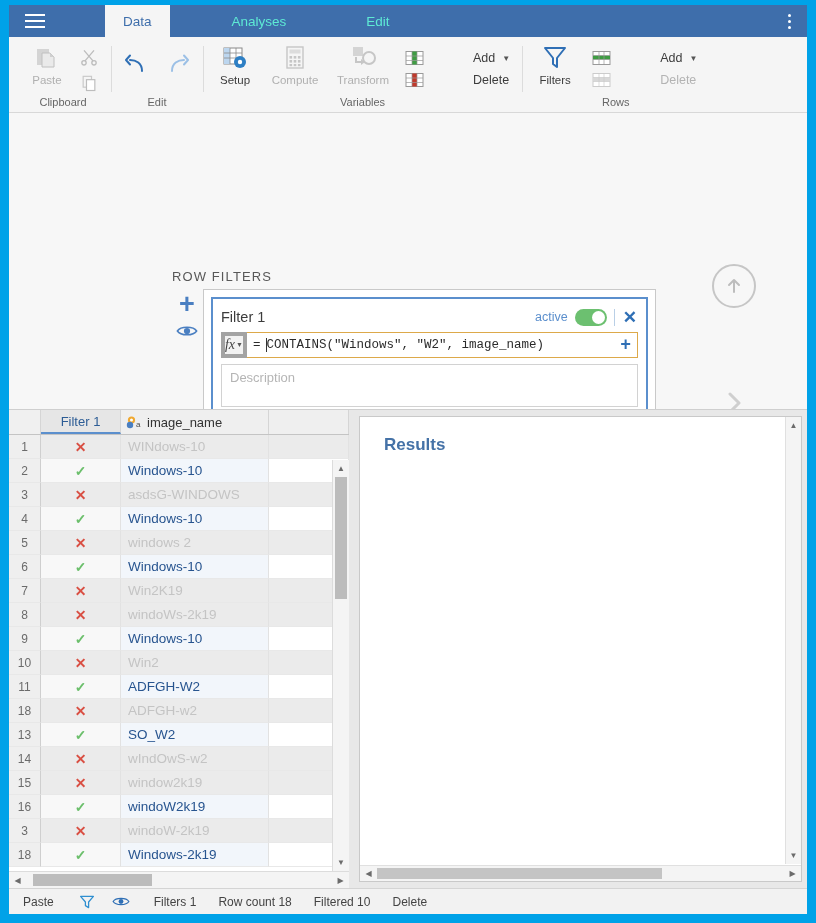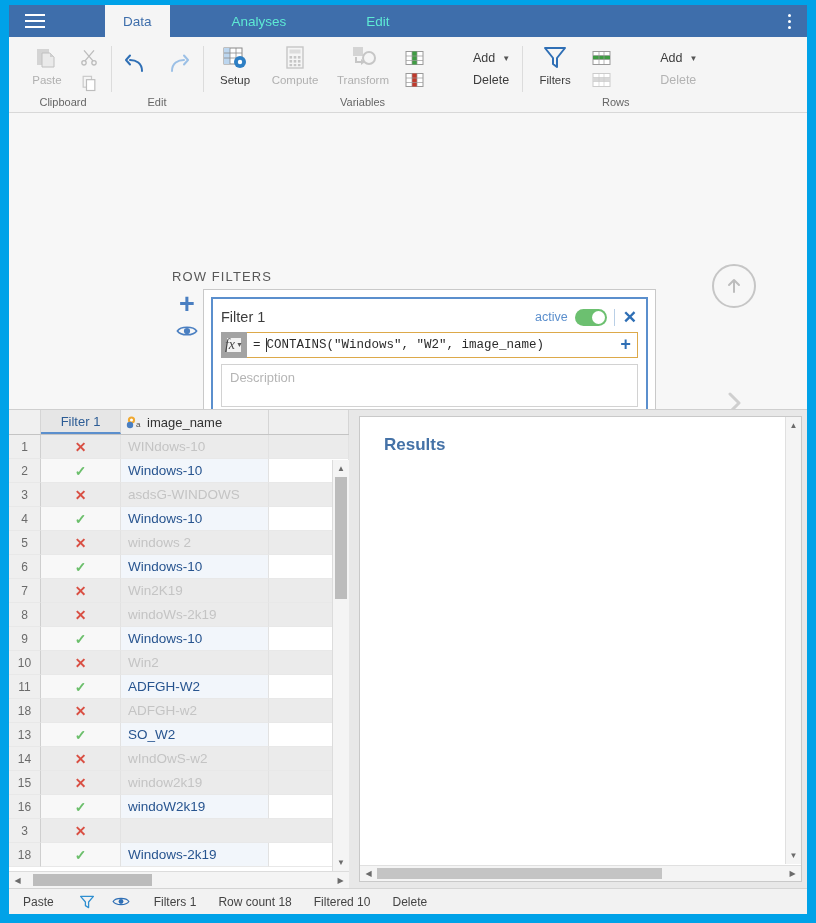--- a/index.html
+++ b/index.html
@@ -135,21 +135,21 @@
     content:""; position:absolute; right:2px; top:2px; width:13px; height:13px;
     border-radius:50%; background:#fff;
   }
   .vsep { width:1px; height:17px; background:#b9cfe6; }
   .xclose { color:#2f6fb5; font-size:17px; font-weight:700; line-height:1; padding:0 1px; }
 
   .formula-row {
     display:flex; align-items:stretch; margin-top:3px;
   }
   .fx-btn {
-    width:26px; height:26px; border:6px solid #a3a3a3; background:#f2f2f2;
+    width:26px; height:26px; border:4px solid #a3a3a3; background:#f2f2f2;
     display:flex; align-items:center; justify-content:center; gap:1px;
     font-family:"Liberation Serif", serif; font-style:italic; font-size:14px; color:#444;
   }
   .fx-btn .fxcaret { font-size:7px; font-style:normal; color:#555; }
   .formula-input {
     flex:1; height:26px; border:1px solid #dda94a; border-left:none;
     display:flex; align-items:center; padding:0 6px;
     font-family:"Liberation Mono", monospace; font-size:12.5px; color:#2b2b2b;
     background:#fff;
   }
@@ -608,20 +608,21 @@
                 <span class="tick">✓</span>
               </div>
               <div class="cell c-name">windoW2k19</div>
               <div class="cell c-blank"></div>
             </div>
             <div class="row filtered-out">
               <div class="cell c-num">3</div>
               <div class="cell c-flt">
                 <span class="cross">✕</span>
               </div>
+              <div class="cell c-name">windoW-2k19</div>
               <div class="cell c-blank"></div>
             </div>
             <div class="row kept">
               <div class="cell c-num">18</div>
               <div class="cell c-flt">
                 <span class="tick">✓</span>
               </div>
               <div class="cell c-name">Windows-2k19</div>
               <div class="cell c-blank"></div>
             </div>

